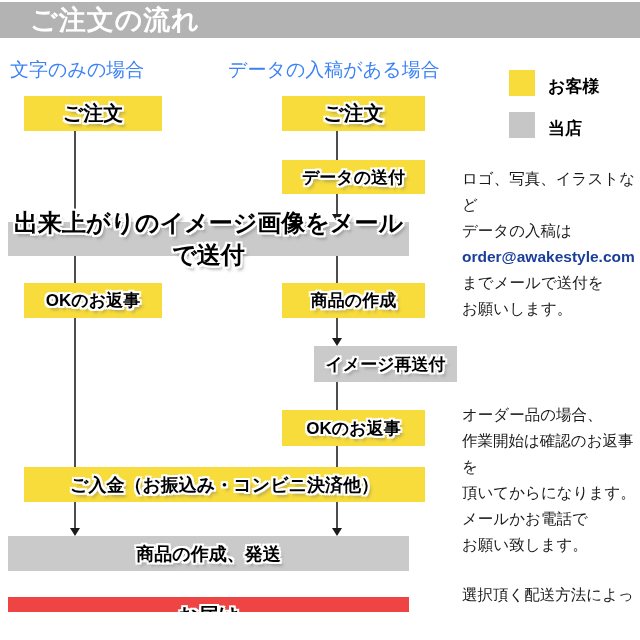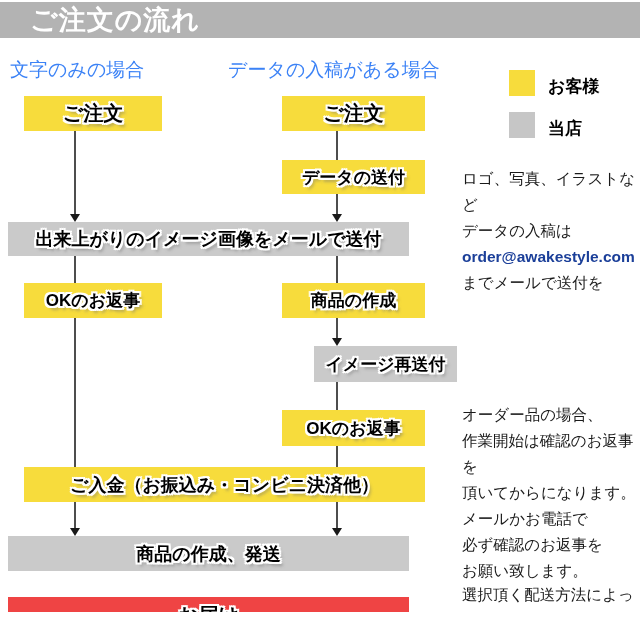--- a/index.html
+++ b/index.html
@@ -23,21 +23,21 @@
       -2px 0 0 #fff, 2px 0 0 #fff,
       -2px 2px 0 #fff, 0 2px 0 #fff, 2px 2px 0 #fff,
       -1px -1px 0 #fff, 1px -1px 0 #fff, -1px 1px 0 #fff, 1px 1px 0 #fff,
       3px 4px 3px rgba(110,110,110,0.55);}
   .fbox.customer{background:#f7dc3c;margin-left:16px;}
   .fbox.shop{background:#cacaca;}
   .fbox.delivery{background:#ef4444;}
   #box-order-left   {left:8px;  top:96px;  width:138px;height:35px;font-size:20px;}
   #box-order-right  {left:266px;top:96px;  width:143px;height:35px;font-size:20px;}
   #box-data-send    {left:266px;top:160px; width:143px;height:34px;font-size:17px;}
-  #box-image-mail   {left:8px;  top:222px; width:401px;height:34px;font-size:18px;}
+  #box-image-mail   {left:8px;  top:222px; width:401px;height:34px;font-size:24px;}
   #box-ok-left      {left:8px;  top:283px; width:138px;height:35px;font-size:17px;}
   #box-change-req   {left:266px;top:283px; width:143px;height:35px;font-size:17px;}
   #box-image-resend {left:266px;top:346px; width:143px;height:36px;font-size:17px;margin-left:48px;}
   #box-ok-right     {left:266px;top:410px; width:143px;height:36px;font-size:17px;}
   #box-payment      {left:8px;  top:467px; width:401px;height:35px;font-size:18px;}
   #box-production   {left:8px;  top:536px; width:401px;height:35px;font-size:18px;}
   #box-delivery     {left:8px;  top:597px; width:401px;height:36px;font-size:20px;}
   
   .vline{position:absolute;width:2px;background:#4d4d4d;}
   .arrowhead{position:absolute;width:0;height:0;
@@ -113,28 +113,28 @@
   <div class="legend-swatch" id="legend-swatch-customer"></div>
   <div class="legend-label" id="legend-label-customer">お客様</div>
   <div class="legend-swatch" id="legend-swatch-shop"></div>
   <div class="legend-label" id="legend-label-shop">当店</div>
 
   <div class="note" id="note-data-submission">
     <div>ロゴ、写真、イラストなど</div>
     <div>データの入稿は</div>
     <div class="email">order@awakestyle.com</div>
     <div>までメールで送付を</div>
+    <div>お願いします。</div>
   </div>
 
   <div class="note" id="note-order-confirmation">
     <div>オーダー品の場合、</div>
     <div>作業開始は確認のお返事を</div>
     <div>頂いてからになります。</div>
     <div>メールかお電話で</div>
-    <div>必ず確認のお返事を</div>
     <div>お願い致します。</div>
   </div>
 
   <div class="note" id="note-shipping">
     <div>選択頂く配送方法によって</div>
     <div>お届け時期が異なります。</div>
   </div>
 
 </div>
 

